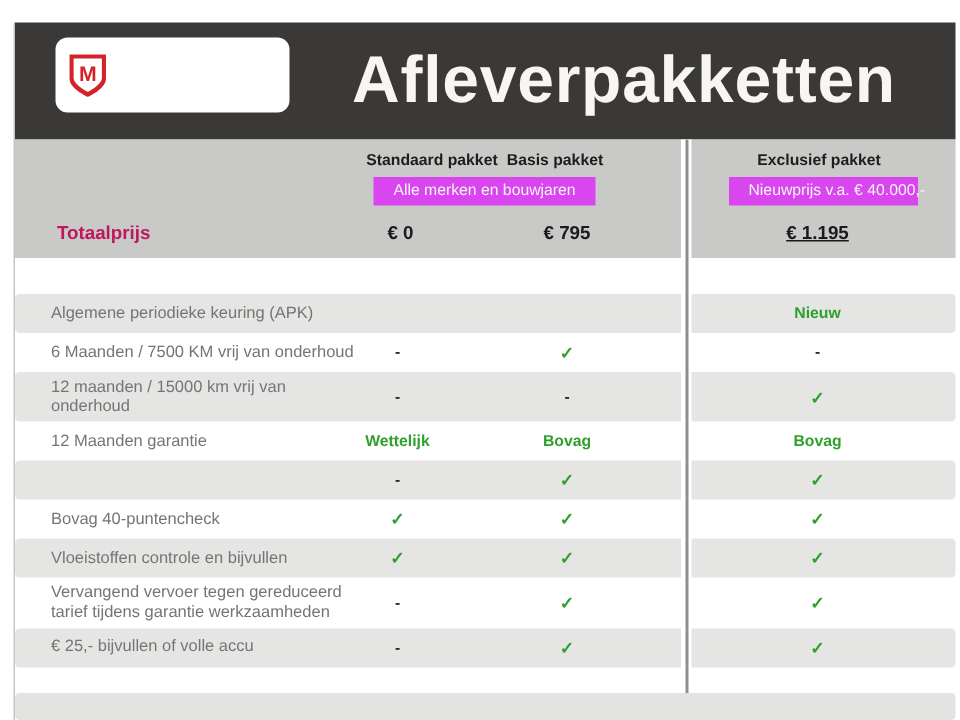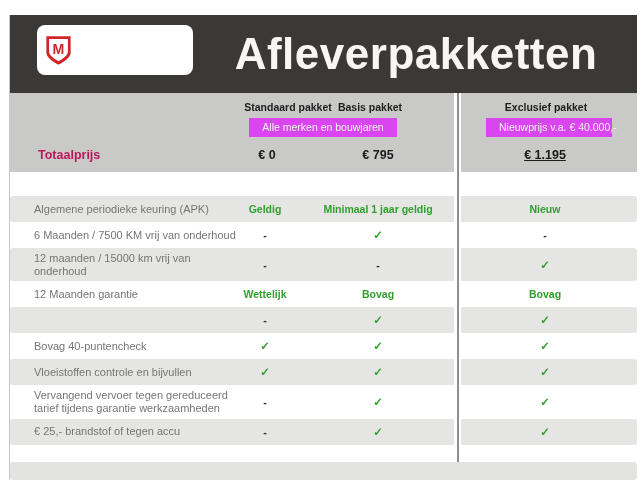--- a/index.html
+++ b/index.html
@@ -78,22 +78,20 @@
   <div class="badge nieuw">Nieuwprijs v.a. € 40.000,-</div>
   <div class="total-label">Totaalprijs</div>
   <div class="price std">€ 0</div>
   <div class="price bas">€ 795</div>
   <div class="price exc">€ 1.195</div>
 </div>
 
 <div class="features">
   <div class="feature-row row-gray">
     <div class="feature-label">Algemene periodieke keuring (APK)</div>
-    <div class="cell col-standaard text-value">Geldig</div>
-    <div class="cell col-basis text-value">Minimaal 1 jaar geldig</div>
     <div class="cell col-exclusief text-value">Nieuw</div>
   </div>
 
   <div class="feature-row row-white">
     <div class="feature-label">6 Maanden / 7500 KM vrij van onderhoud</div>
     <div class="cell col-standaard dash">-</div>
     <div class="cell col-basis check">✓</div>
     <div class="cell col-exclusief dash">-</div>
   </div>
 
@@ -132,21 +130,21 @@
   </div>
 
   <div class="feature-row row-white">
     <div class="feature-label">Vervangend vervoer tegen gereduceerd tarief tijdens garantie werkzaamheden</div>
     <div class="cell col-standaard dash">-</div>
     <div class="cell col-basis check">✓</div>
     <div class="cell col-exclusief check">✓</div>
   </div>
 
   <div class="feature-row row-gray">
-    <div class="feature-label">€ 25,- brandstof of  tegen accu</div>
+    <div class="feature-label">€ 25,- bijvullen of  volle accu</div>
     <div class="cell col-standaard dash">-</div>
     <div class="cell col-basis check">✓</div>
     <div class="cell col-exclusief check">✓</div>
   </div>
 </div>
 
 <div class="divider">
   <div class="line"></div>
 </div>
 

